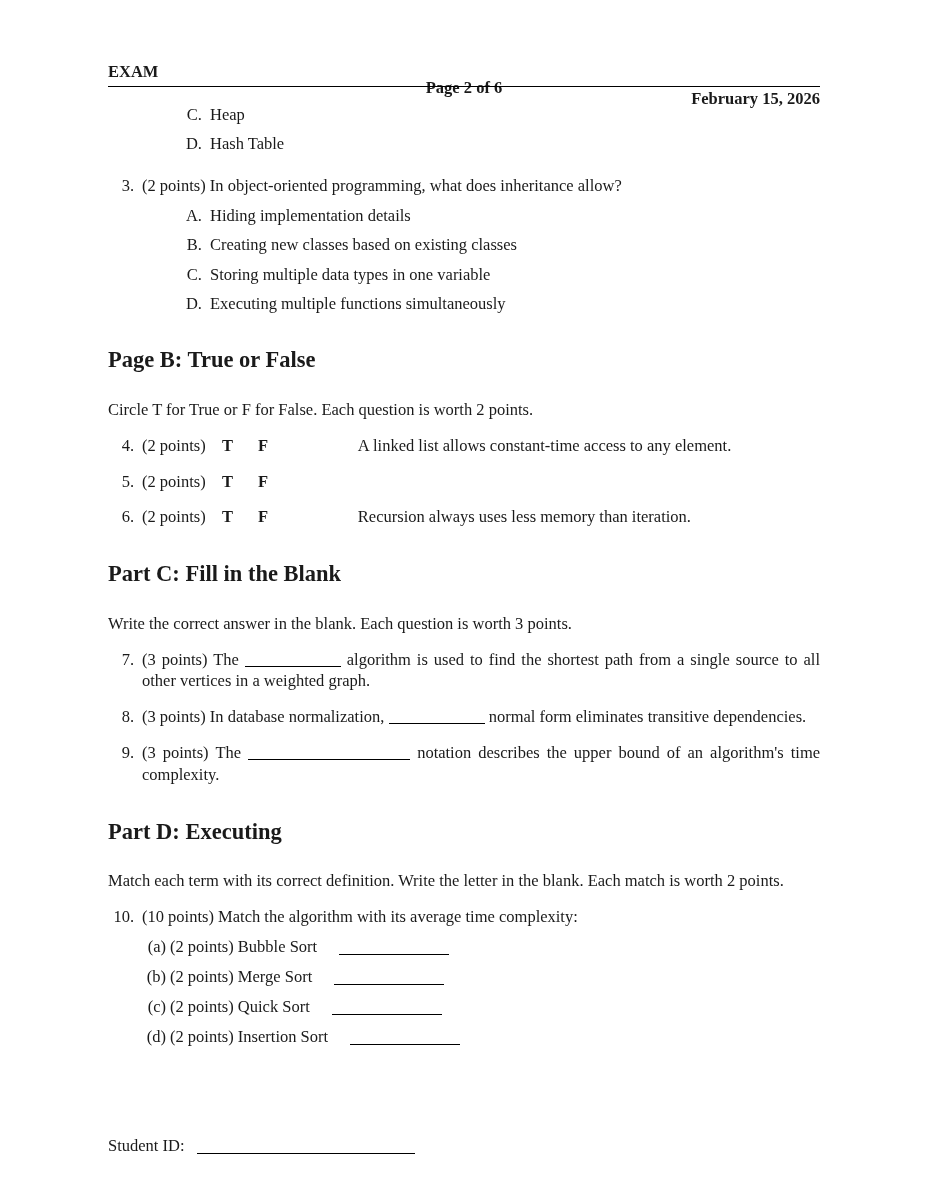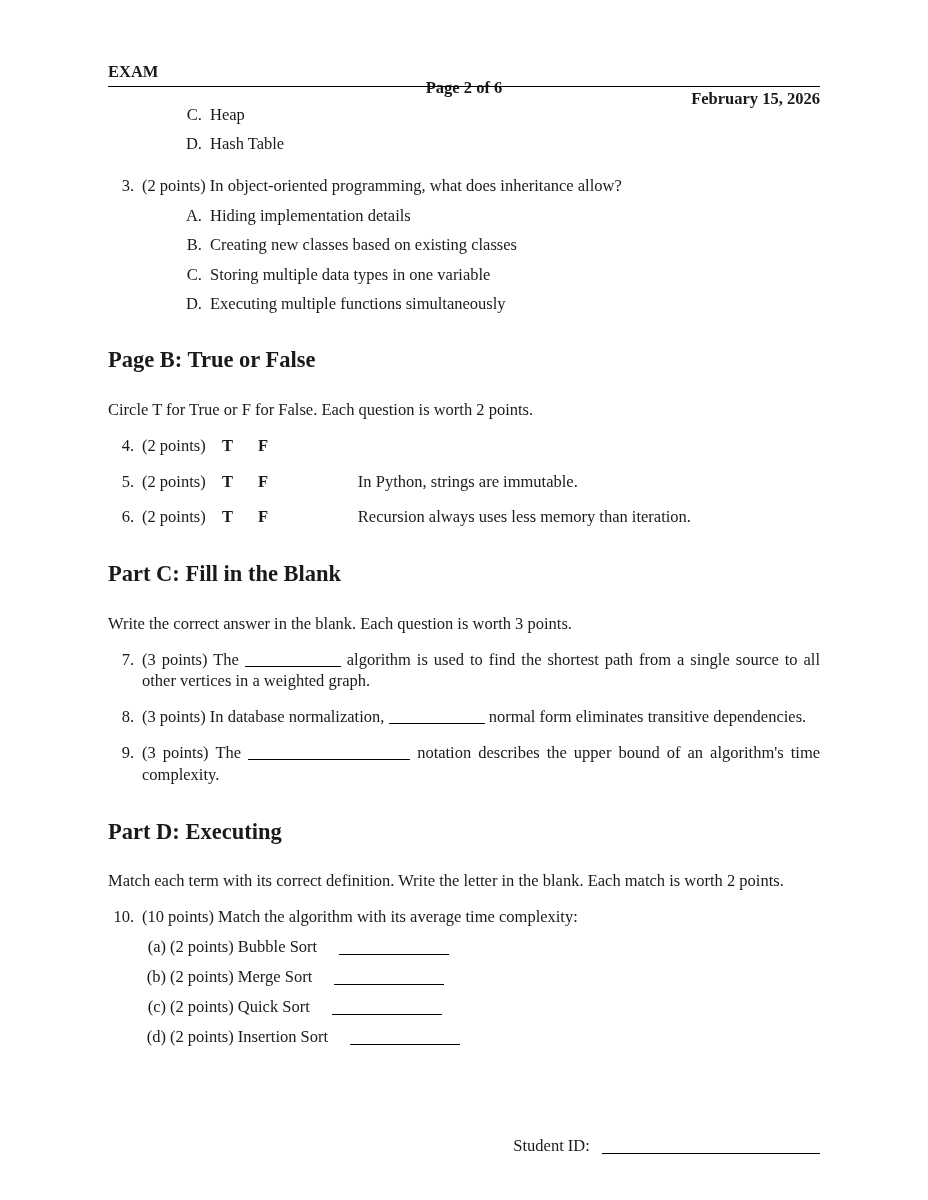--- a/index.html
+++ b/index.html
@@ -136,21 +136,21 @@
   .blank-sm  { width: 96px; }
   .blank-lg  { width: 162px; }
   .blank-match { width: 110px; margin-left: 18px; vertical-align: -3px; }
 
   
   .footer {
     position: absolute;
     left: 0;
     bottom: 44px;
     width: 712px;
-    text-align: right;
+    text-align: left;
     font-size: 16.5px;
   }
   .footer .sid-rule {
     display: inline-block;
     width: 218px;
     border-bottom: 1.4px solid #000;
     height: 0.9em;
     vertical-align: -3px;
     margin-left: 8px;
   }
@@ -218,28 +218,28 @@
     <div class="part-heading">Page B: True or False</div>
     <div class="sp-26"></div>
     <div class="instruction">Circle T for True or F for False.  Each question is worth 2 points.</div>
     <div class="sp-14"></div>
 
     <div class="tfrow">
       <span class="qnum">4.</span>
       <span class="pts">(2 points)</span>
       <span class="tf-t">T</span>
       <span class="tf-f">F</span>
+      <span class="tf-stmt">A linked list allows constant-time access to any element.</span>
     </div>
     <div class="sp-14"></div>
     <div class="tfrow">
       <span class="qnum">5.</span>
       <span class="pts">(2 points)</span>
       <span class="tf-t">T</span>
       <span class="tf-f">F</span>
-      <span class="tf-stmt">In Python, strings are immutable.</span>
     </div>
     <div class="sp-14"></div>
     <div class="tfrow">
       <span class="qnum">6.</span>
       <span class="pts">(2 points)</span>
       <span class="tf-t">T</span>
       <span class="tf-f">F</span>
       <span class="tf-stmt">Recursion always uses less memory than iteration.</span>
     </div>
 

